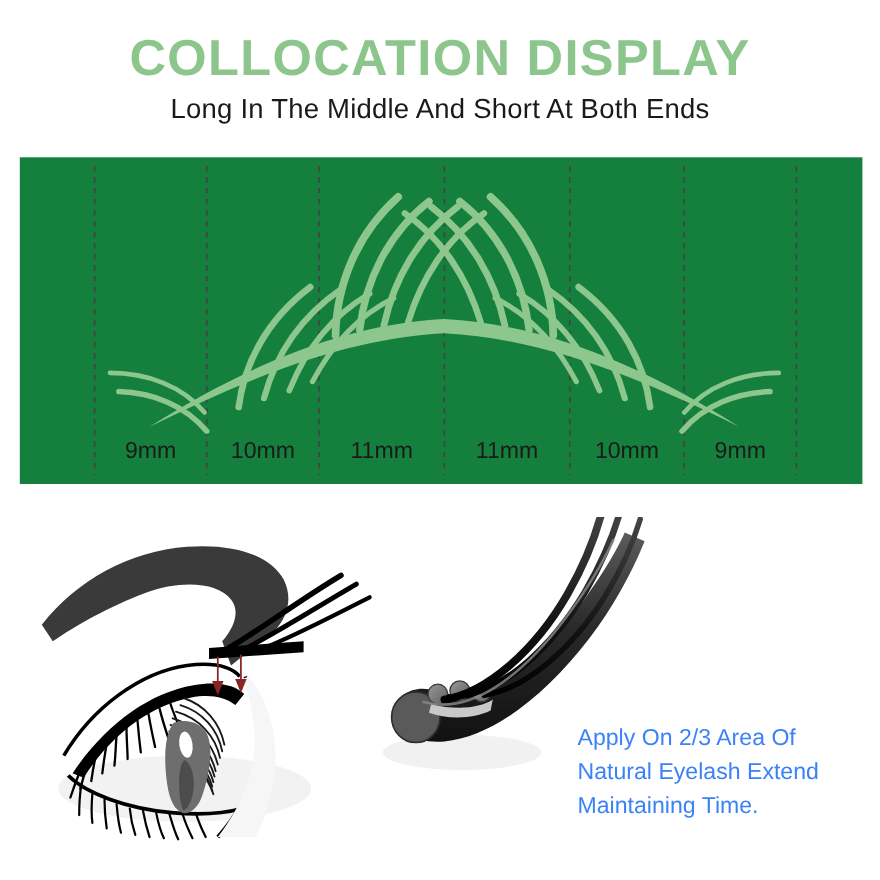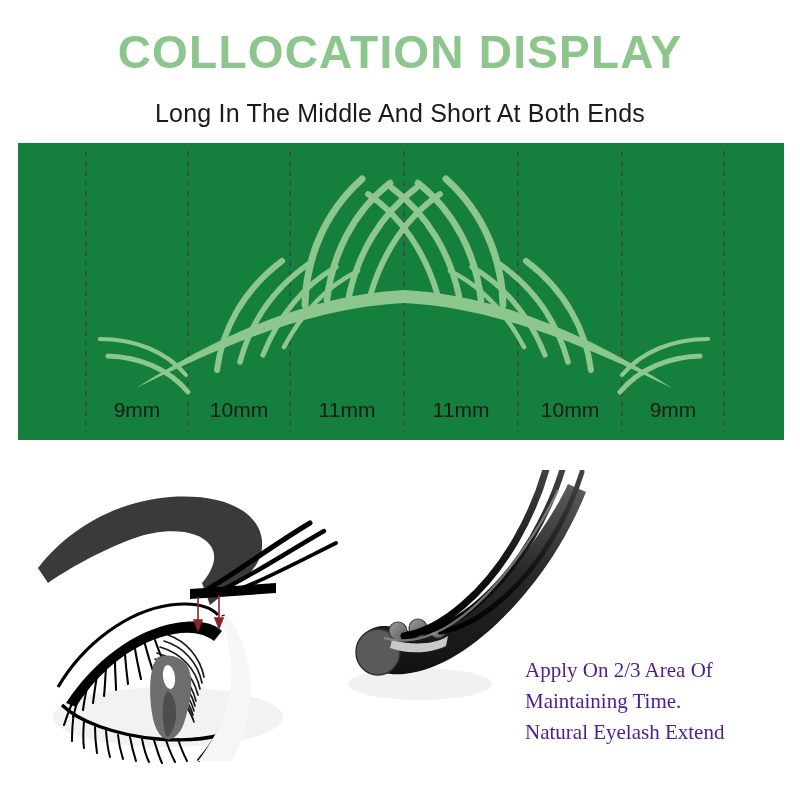--- a/index.html
+++ b/index.html
@@ -34,21 +34,21 @@
     margin: 0;
     padding-top: 26px;
     font-size: 46px;
     line-height: 52px;
     font-weight: bold;
     letter-spacing: 1.2px;
     color: #8cc68c;
     font-family: "Liberation Sans", sans-serif;
   }
   .subtitle {
-    margin: 14px;
+    margin: 0;
     padding-top: 6px;
     font-size: 25px;
     line-height: 30px;
     font-weight: normal;
     letter-spacing: 0.2px;
     color: #1a1a1a;
     font-family: "Liberation Sans", sans-serif;
   }
 
   
@@ -93,22 +93,22 @@
     width: 290px;
     height: 300px;
   }
   .apply-note {
     position: absolute;
     left: 525px;
     top: 200px;
     width: 270px;
     font-size: 21px;
     line-height: 31px;
-    color: #4c1d95;
-    font-family: Liberation Serif, serif;
+    color: #3b82f6;
+    font-family: Liberation Sans, sans-serif;
   }
   .apply-note div {
     white-space: nowrap;
   }
 </style>
 </head>
 <body>
 
 <div id="page">
 
@@ -320,18 +320,18 @@
           <path d="M 92,162 C 130,156 172,118 202,68 C 218,40 228,16 234,-6" stroke-width="6"></path>
           <path d="M 110,162 C 148,156 190,120 220,72 C 236,46 246,22 252,2" stroke-width="5"></path>
         </g>
 
         <path fill="none" stroke="#8a8a8a" stroke-width="2.4" opacity="0.8" d="M 54,168 C 96,180 142,148 184,92 C 202,68 218,42 228,20"></path>
       </svg>
     </div>
 
     <div class="apply-note">
       <div>Apply On 2/3 Area Of</div>
+      <div>Natural Eyelash Extend</div>
       <div>Maintaining Time.</div>
-      <div>Natural Eyelash Extend</div>
     </div>
 
   </div>
 </div>
 
 </body></html>

